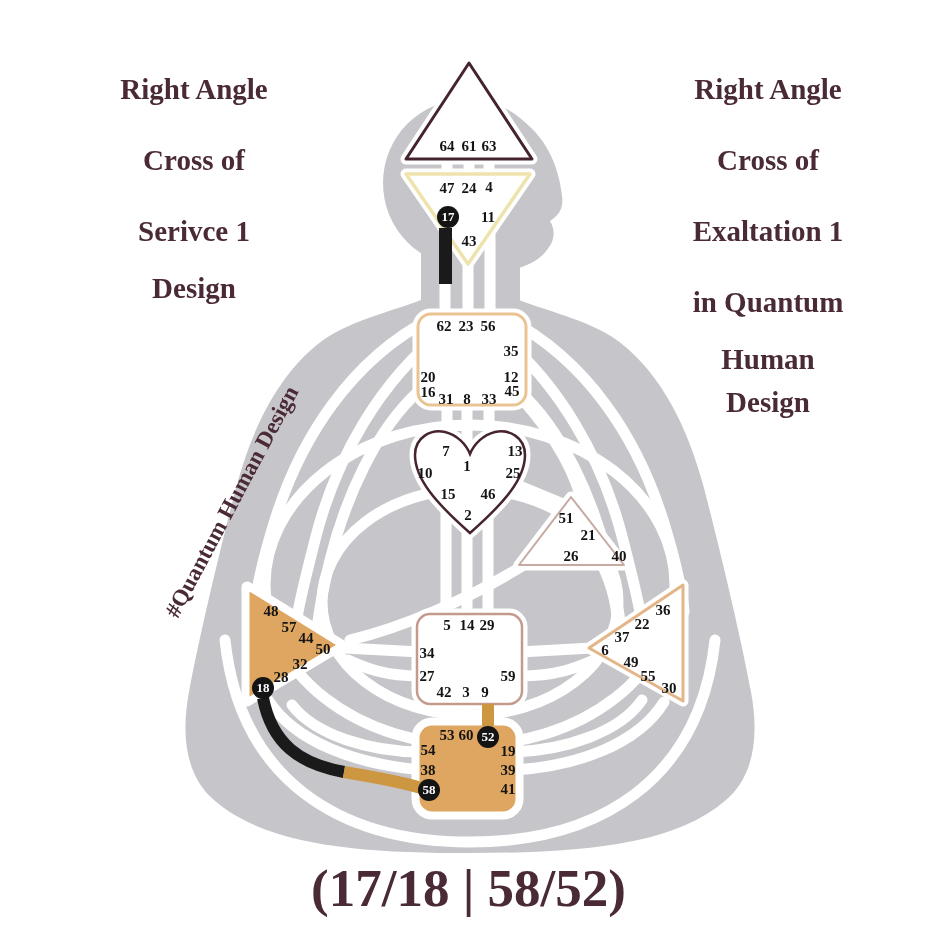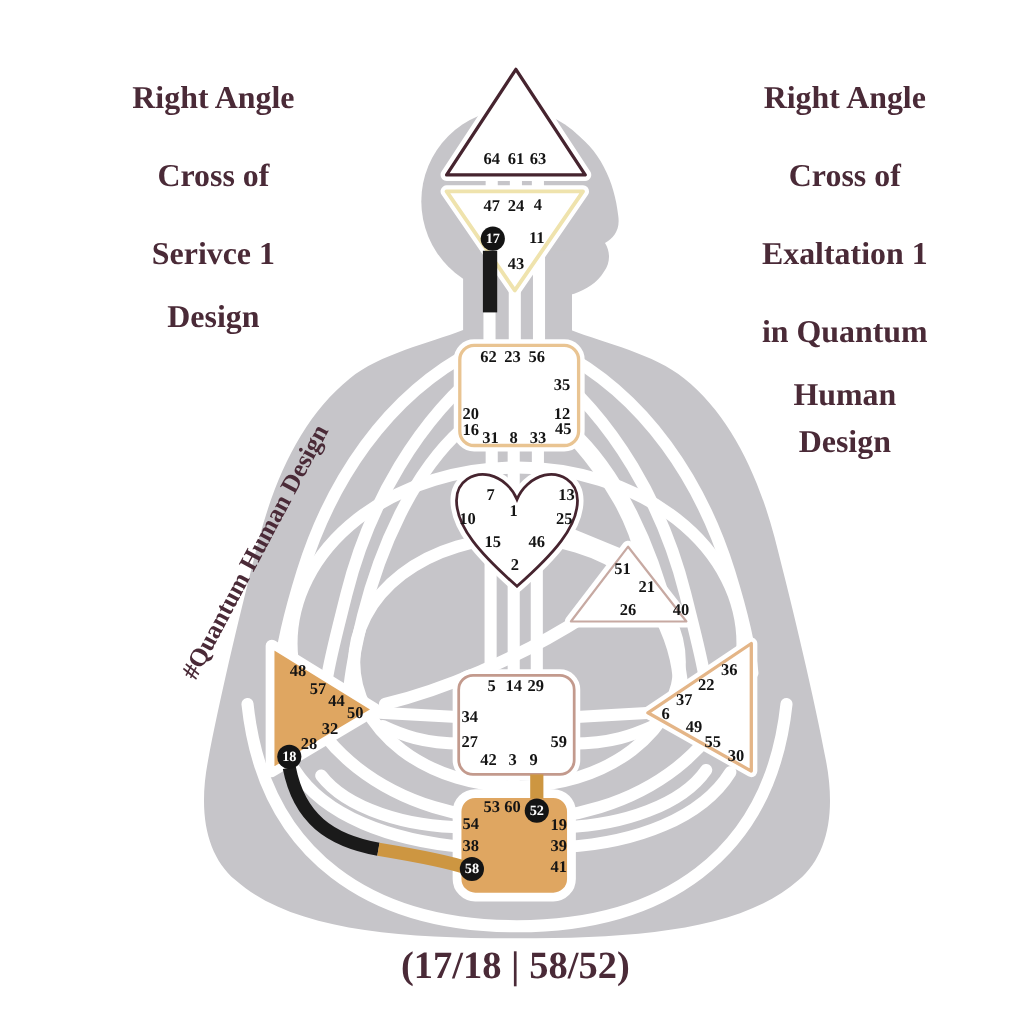--- a/index.html
+++ b/index.html
@@ -14,21 +14,21 @@
           font-family:"Liberation Serif",serif;}
   svg{position:absolute;left:0;top:0;}
   .title{position:absolute;text-align:center;color:var(--title-text);font-weight:700;}
   .title .t-big{font-size:29px;line-height:71px;white-space:nowrap;}
   .title .t-small{font-size:29px;line-height:43px;white-space:nowrap;}
   #left-title{left:28px;top:54px;width:332px;}
   #right-title{left:596px;top:54px;width:344px;}
   #hashtag{position:absolute;left:183px;top:596px;transform:rotate(-62deg);transform-origin:left bottom;
            color:var(--title-text);font-weight:700;font-size:23px;white-space:nowrap;}
   #footer{position:absolute;left:0;top:858px;width:937px;text-align:center;
-          color:var(--title-text);font-weight:700;font-size:35px;}
+          color:var(--title-text);font-weight:700;font-size:53px;}
   #gates-layer{position:absolute;left:0;top:0;width:937px;height:824px;pointer-events:none;}
   .gate{position:absolute;transform:translate(-50%,-50%);font-weight:700;font-size:15px;
         color:var(--gate-text);white-space:nowrap;}
   .gate.circled{background:var(--circled-gate-bg);color:var(--circled-gate-text);
         width:22px;height:22px;line-height:22px;border-radius:50%;text-align:center;font-size:13px;}
   
   .silhouette{fill:var(--body-gray);stroke:none;}
   .chan{stroke:var(--channel-white);stroke-width:11;fill:none;stroke-linecap:round;}
   .ring{stroke:var(--channel-white);stroke-width:11;fill:none;}
   .black-seg{stroke:var(--personality-channel-black);stroke-width:12;fill:none;stroke-linecap:butt;}

